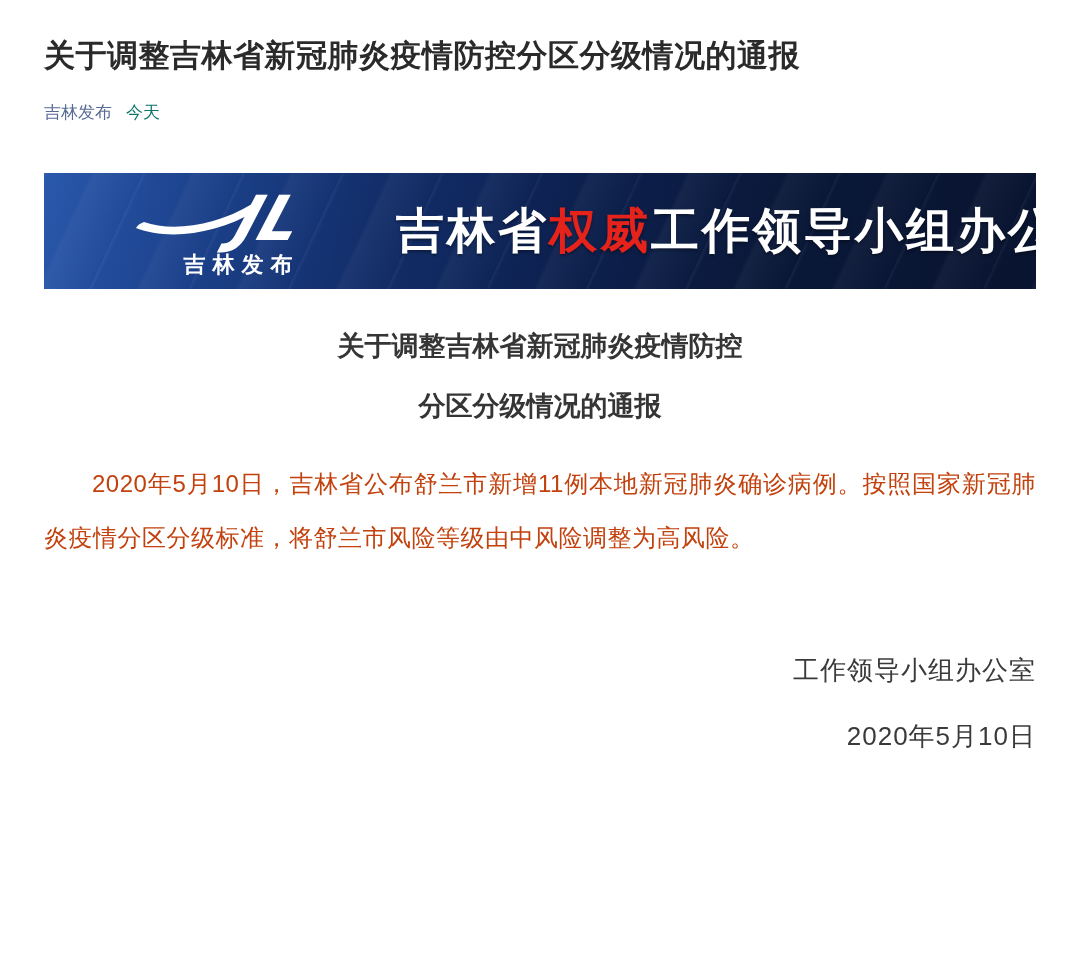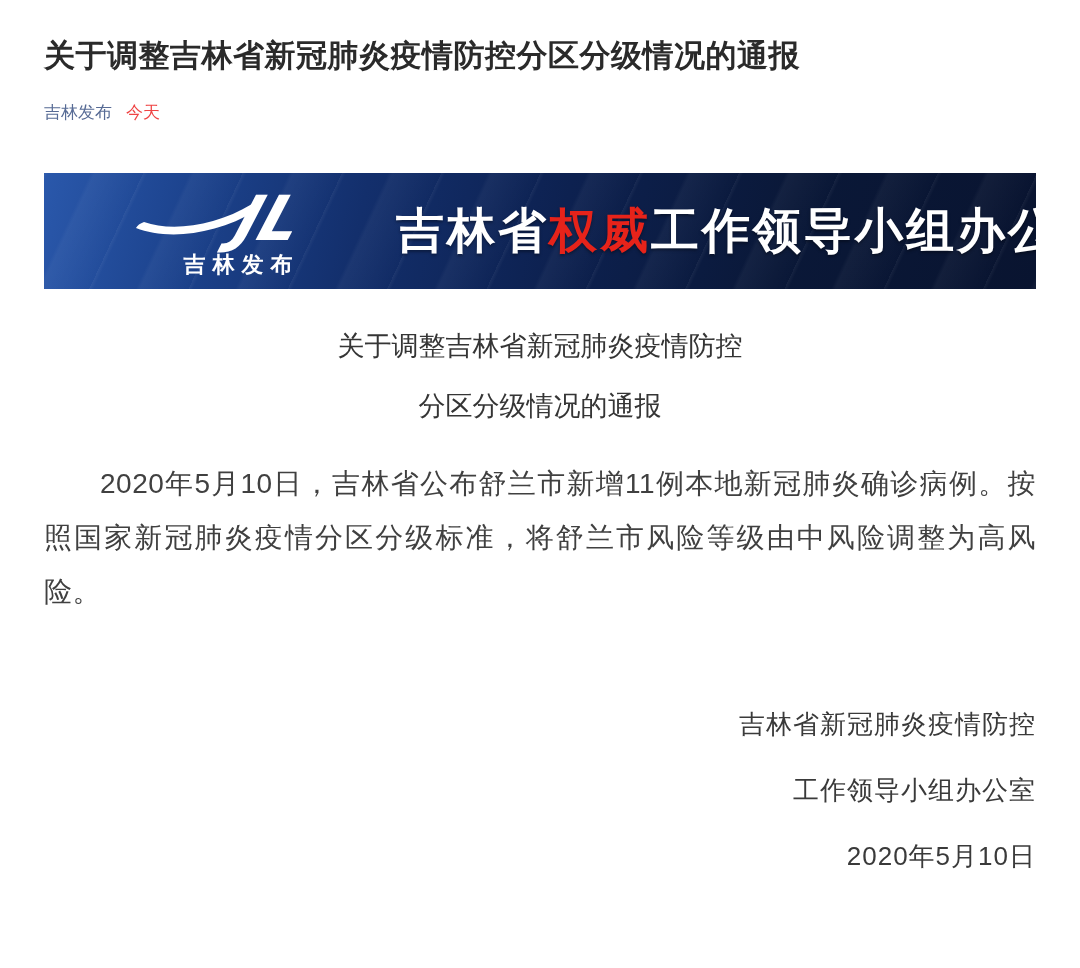--- a/index.html
+++ b/index.html
@@ -29,21 +29,21 @@
     font-size: 17px;
     display: flex;
     align-items: baseline;
     gap: 14px;
   }
   .account-name {
     color: #576b95;
     cursor: pointer;
   }
   .publish-date {
-    color: #ef4444;
+    color: #0f766e;
   }
   
   .banner {
     margin-top: 49px;
     height: 116px;
     width: 100%;
     position: relative;
     display: flex;
     align-items: center;
     overflow: hidden;
@@ -90,30 +90,30 @@
   }
   .banner-headline .hl-red {
     color: #e6231a;
     font-style: normal;
     text-align: right;
   }
   
   .notice-heading {
     text-align: center;
     font-size: 27px;
-    font-weight: 400;
+    font-weight: 700;
     color: #353535;
     line-height: 40px;
   }
   .notice-heading.line1 { margin-top: 37px; }
   .notice-heading.line2 { margin-top: 20px; text-align: center; }
   .body-paragraph {
     margin-top: 27px;
-    font-size: 28px;
-    color: #404040;
+    font-size: 24px;
+    color: #c2410c;
     line-height: 54px;
     text-indent: 2em;
     text-align: justify;
     letter-spacing: 0.5px;
   }
   .body-paragraph.first { margin-top: 31px; }
   .signature-block {
     margin-top: 78px;
     text-align: right;
   }
@@ -157,19 +157,18 @@
       </div>
     </div>
 
     <h2 class="notice-heading line1">关于调整吉林省新冠肺炎疫情防控</h2>
     <h2 class="notice-heading line2">分区分级情况的通报</h2>
 
     <p class="body-paragraph first">2020年5月10日，吉林省公布舒兰市新增11例本地新冠肺炎确诊病例。按照国家新冠肺炎疫情分区分级标准，将舒兰市风险等级由中风险调整为高风险。</p>
 
 
     <div class="signature-block">
-      <div class="signature-line">吉林省新冠肺炎疫情防控</div>
       <div class="signature-line">工作领导小组办公室</div>
       <div class="signature-line">2020年5月10日</div>
     </div>
 
   </div>
 </div>
 
 </body></html>

